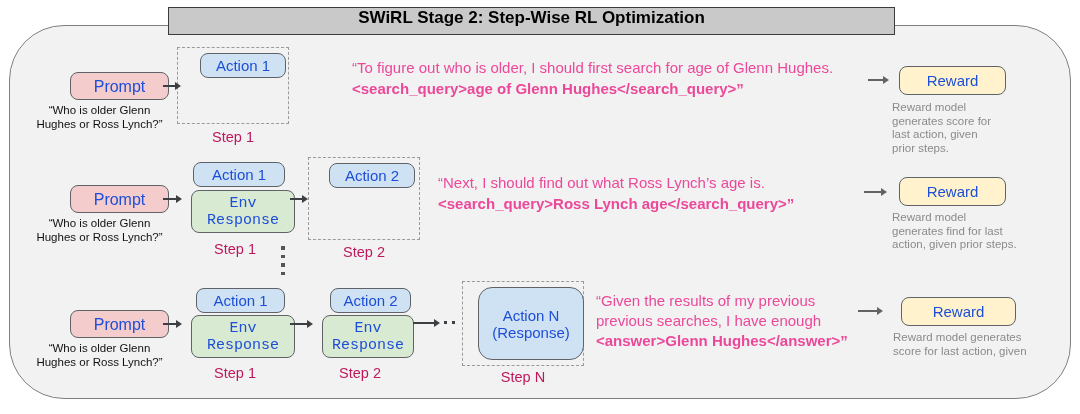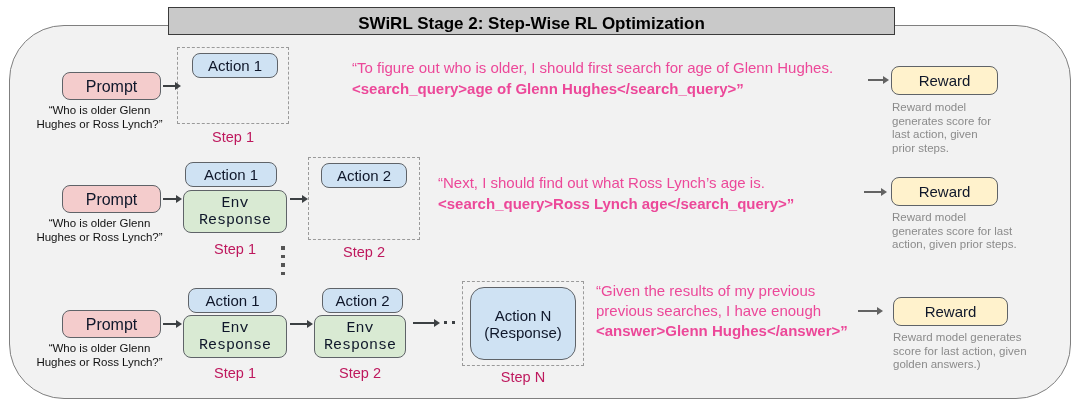--- a/index.html
+++ b/index.html
@@ -8,28 +8,29 @@
     background:#ffffff;
     font-family:"Liberation Sans","DejaVu Sans",sans-serif;
   }
   .panel {
     position:absolute; left:9px; top:25px; width:1060px; height:372px;
     background:#f2f2f2; border:1.6px solid #7f7f7f; border-radius:55px;
   }
   .title-bar {
     position:absolute; left:168px; top:7px; width:725px; height:26px;
     background:#c9c9c9; border:1.4px solid #3b3b3b;
-    display:flex; align-items:flex-end; justify-content:center;
+    display:flex; align-items:flex-start; justify-content:center;
     font-size:17px; font-weight:bold; color:#000;
   }
   .box {
     position:absolute; border:1.5px solid #5f6368; border-radius:8px;
     display:flex; flex-direction:column; align-items:center; justify-content:center;
-    font-size:15px; color:#0f172a; text-align:center; line-height:17px;
+    font-size:15px; color:#1d4ed8; text-align:center; line-height:17px;
     box-sizing:border-box;
+    margin-left:8px;
   }
   .prompt-box { background:#f4cccc; font-size:16px; }
   .action-box { background:#cfe2f3; }
   .env-box    { background:#d9ead3;font-family:Liberation Mono, monospace; }
   .reward-box { background:#fff2cc;border-radius:8px; }
   .big-radius { border-radius:14px; }
   .dashed {
     position:absolute; border:1.6px dashed #9a9a9a; box-sizing:border-box;
   }
   .step {
@@ -132,21 +133,21 @@
 <div class="quote" style="left:438px; top:172px;">
   <div>“Next, I should find out what Ross Lynch’s age is.</div>
   <div class="bold">&lt;search_query&gt;Ross Lynch age&lt;/search_query&gt;”</div>
 </div>
 <div class="arrow gray" style="left:864px; top:191px; width:18px;"></div>
 <div class="box reward-box" style="left:891px; top:177px; width:107px; height:29px;">
   <span>Reward</span>
 </div>
 <div class="rcaption" style="left:892px; top:211px;">
   <div>Reward model</div>
-  <div>generates score for last</div>
+  <div>generates find for last</div>
   <div>action, given prior steps.</div>
 </div>
 
 <div class="box action-box" style="left:188px; top:288px; width:89px; height:25px;">
   <span>Action 1</span>
 </div>
 <div class="box env-box" style="left:183px; top:315px; width:104px; height:43px;">
   <div>Env</div>
   <div>Response</div>
 </div>
@@ -176,26 +177,25 @@
 <div class="dot" style="left:444px; top:321px;"></div>
 <div class="dot" style="left:452px; top:321px;"></div>
 <div class="dashed" style="left:462px; top:281px; width:122px; height:85px;"></div>
 <div class="box action-box big-radius" style="left:470px; top:287px; width:106px; height:73px;">
   <div>Action N</div>
   <div>(Response)</div>
 </div>
 <div class="step" style="left:462px; top:369px; width:122px;">
   <span>Step N</span>
 </div>
-<div class="quote quote3" style="left:596px; top:281px;">
+<div class="quote quote3" style="left:596px; top:291px;">
   <div>“Given the results of my previous</div>
   <div>previous searches, I have enough</div>
   <div class="bold">&lt;answer&gt;Glenn Hughes&lt;/answer&gt;”</div>
 </div>
 <div class="arrow gray" style="left:858px; top:310px; width:20px;"></div>
 <div class="box reward-box" style="left:893px; top:297px; width:115px; height:29px;">
   <span>Reward</span>
 </div>
 <div class="rcaption" style="left:893px; top:331px;">
   <div>Reward model generates</div>
   <div>score for last action, given</div>
-  <div>golden answers.)</div>
 </div>
 
 </body></html>

